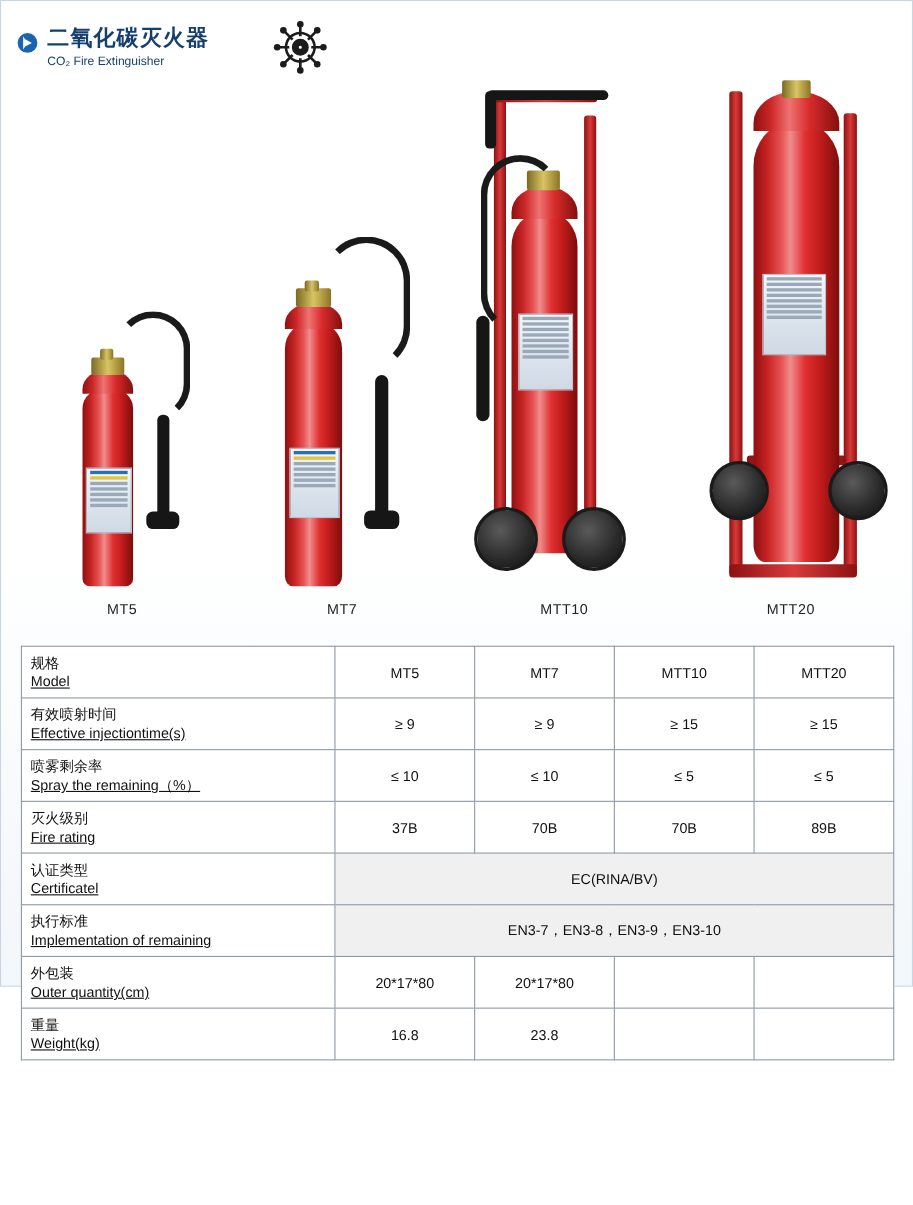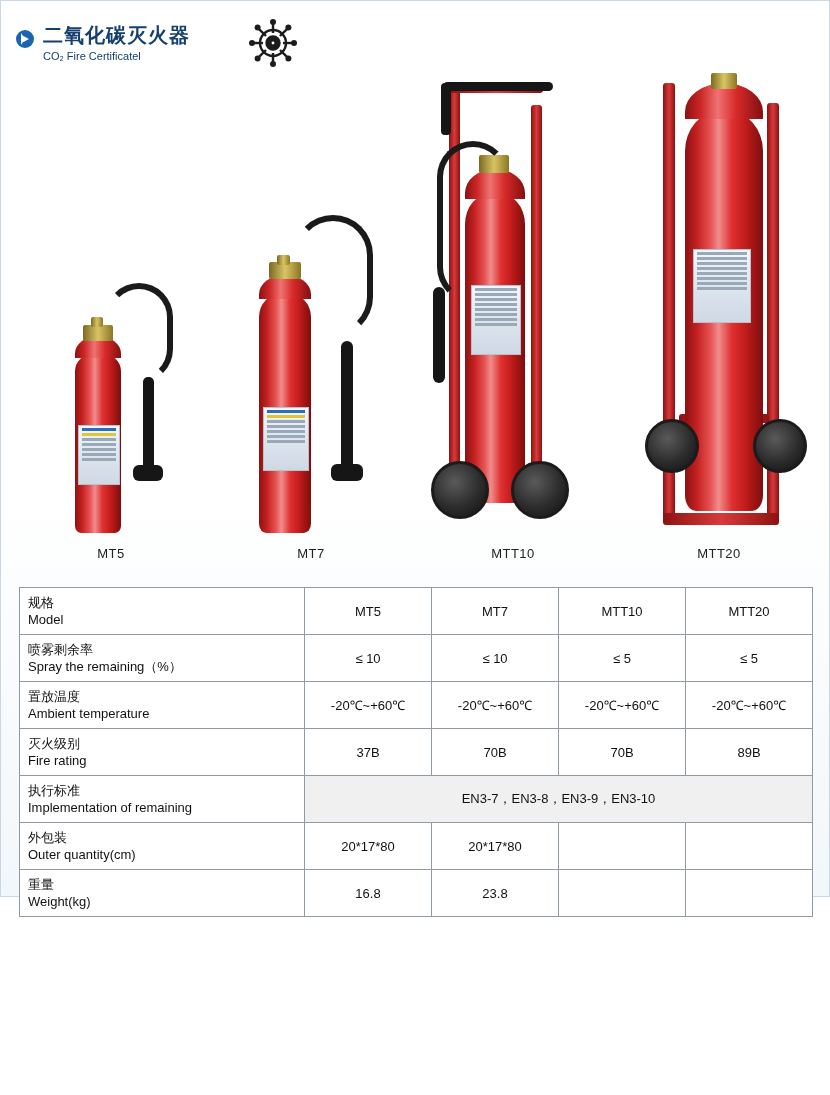--- a/index.html
+++ b/index.html
@@ -172,21 +172,21 @@
     width: 285px;
     line-height: 17px;
     text-align: left;
     background: #ffffff;
   }
   td.val {
     text-align: center;
     background: #f0f0f0;
   }
   .cn { display: block; font-size: 13px; }
-  .en { display: block; font-size: 13px; }
+  .en { display: block; font-size: 13px; text-decoration: underline; }
   .sub { font-size: 10px; vertical-align: sub; }
   .big { font-size: 15px; }
   td.val.wide { background: #f0f0f0; }
   td.blank { background: #f0f0f0; }
 </style>
 </head>
 <body>
 
 <div class="page">
 
@@ -194,21 +194,21 @@
     <span class="logo-mark">
       <svg width="20" height="20" viewBox="0 0 20 20">
         <circle cx="10" cy="10" r="9" fill="#1b64b0"></circle>
         <path d="M6 4 L6 16 A9 9 0 0 0 6 4 Z" fill="#ffffff"></path>
         <path d="M7.5 6.5 L14 10 L7.5 13.5 Z" fill="#ffffff"></path>
       </svg>
     </span>
 
     <div class="title-block">
       <div class="title-cn">二氧化碳灭火器</div>
-      <div class="title-en">CO₂ Fire Certificatel</div>
+      <div class="title-en">CO₂ Fire Extinguisher</div>
     </div>
 
     <span class="wheel-icon">
       <svg width="52" height="52" viewBox="0 0 52 52">
         <g stroke="#1c1c1c" stroke-width="2.4" fill="none">
           <circle cx="26" cy="26" r="13"></circle>
           <circle cx="26" cy="26" r="6.5" fill="#1c1c1c"></circle>
           <circle cx="26" cy="26" r="2.6" fill="#ffffff"></circle>
           <line x1="26" y1="6" x2="26" y2="16"></line>
           <line x1="26" y1="36" x2="26" y2="46"></line>
@@ -349,55 +349,62 @@
             <span class="cn">规格</span>
             <span class="en">Model</span>
           </td>
           <td class="val" style="background:#ffffff">MT5</td>
           <td class="val" style="background:#ffffff">MT7</td>
           <td class="val" style="background:#ffffff">MTT10</td>
           <td class="val" style="background:#ffffff">MTT20</td>
         </tr>
 
 
+        <tr>
+          <td class="rowhead">
+            <span class="cn">有效喷射时间</span>
+            <span class="en">Effective injectiontime(s)</span>
+          </td>
+          <td class="val">≥ 9</td>
+          <td class="val">≥ 9</td>
+          <td class="val">≥ 15</td>
+          <td class="val">≥ 15</td>
+        </tr>
 
 
         <tr>
           <td class="rowhead">
             <span class="cn">喷雾剩余率</span>
             <span class="en">Spray the remaining（%）</span>
           </td>
           <td class="val">≤ 10</td>
           <td class="val">≤ 10</td>
           <td class="val">≤ 5</td>
           <td class="val">≤ 5</td>
         </tr>
 
-        <tr>
-          <td class="rowhead">
-            <span class="cn">置放温度</span>
-            <span class="en">Ambient temperature</span>
-          </td>
-          <td class="val">-20℃~+60℃</td>
-          <td class="val">-20℃~+60℃</td>
-          <td class="val">-20℃~+60℃</td>
-          <td class="val">-20℃~+60℃</td>
-        </tr>
 
         <tr>
           <td class="rowhead">
             <span class="cn">灭火级别</span>
             <span class="en">Fire rating</span>
           </td>
           <td class="val">37B</td>
           <td class="val">70B</td>
           <td class="val">70B</td>
           <td class="val">89B</td>
         </tr>
 
+        <tr>
+          <td class="rowhead">
+            <span class="cn">认证类型</span>
+            <span class="en">Certificatel</span>
+          </td>
+          <td class="val wide" colspan="4">EC(RINA/BV)</td>
+        </tr>
 
         <tr>
           <td class="rowhead">
             <span class="cn">执行标准</span>
             <span class="en">Implementation of remaining</span>
           </td>
           <td class="val wide" colspan="4">EN3-7，EN3-8，EN3-9，EN3-10</td>
         </tr>
 
         <tr>

